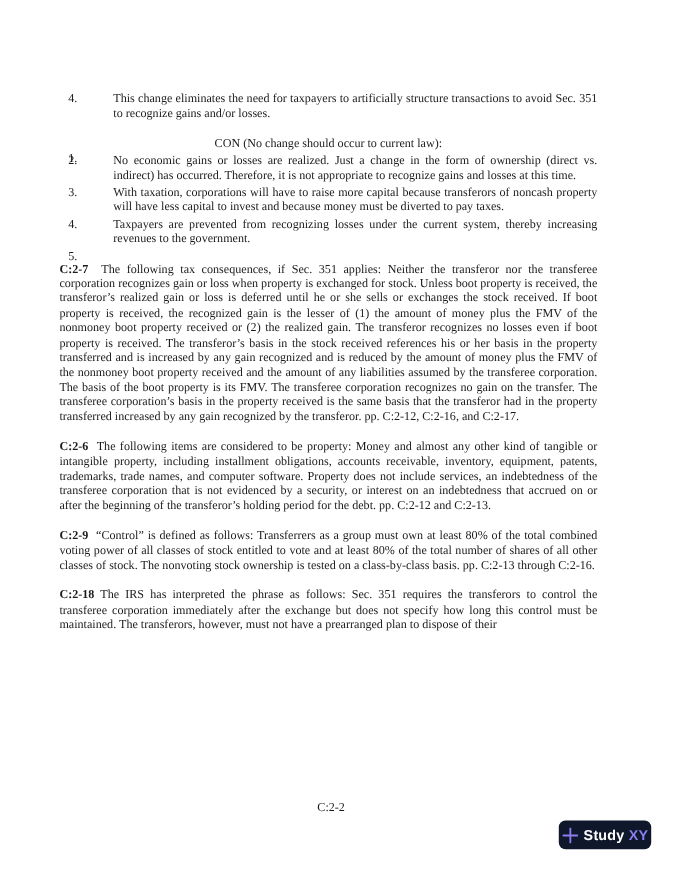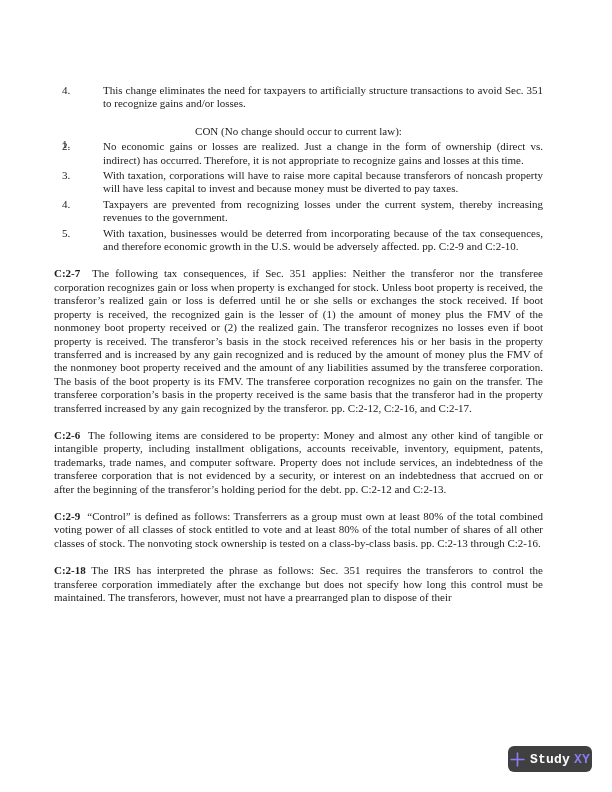--- a/index.html
+++ b/index.html
@@ -102,39 +102,39 @@
     <div class="list-item">
       <span class="num">3.</span>
       <span>With taxation, corporations will have to raise more capital because transferors of noncash property will have less capital to invest and because money must be diverted to pay taxes.</span>
     </div>
     <div class="list-item">
       <span class="num">4.</span>
       <span>Taxpayers are prevented from recognizing losses under the current system, thereby increasing revenues to the government.</span>
     </div>
     <div class="list-item">
       <span class="num">5.</span>
-      <span>With taxation, businesses would be deterred from incorporating because of the tax consequences, and therefore economic growth in the U.S. would be adversely affected.  pp. C:2-9 and C:2-10.</span>
     </div>
 
     <p class="para"><span class="label">C:2-7</span>&nbsp;
       <span>The following tax consequences, if Sec. 351 applies: Neither the transferor nor the transferee corporation recognizes gain or loss when property is exchanged for stock.  Unless boot property is received, the transferor’s realized gain or loss is deferred until he or she sells or exchanges the stock received. If boot property is received, the recognized gain is the lesser of (1) the amount of money plus the FMV of the nonmoney boot property received or (2) the realized gain.  The transferor recognizes no losses even if boot property is received.  The transferor’s basis in the stock received references his or her basis in the property transferred and is increased by any gain recognized and is reduced by the amount of money plus the FMV of the nonmoney boot property received and the amount of any liabilities assumed by the transferee corporation.  The basis of the boot property is its FMV.  The transferee corporation recognizes no gain on the transfer.  The transferee corporation’s basis in the property received is the same basis that the transferor had in the property transferred increased by any gain recognized by the transferor.  pp. C:2-12, C:2-16, and C:2-17.</span></p>
 
     <p class="para"><span class="label">C:2-6</span>&nbsp;
       <span>The following items are considered to be property: Money and almost any other kind of tangible or intangible property, including installment obligations, accounts receivable, inventory, equipment, patents, trademarks, trade names, and computer software.  Property does not include services, an indebtedness of the transferee corporation that is not evidenced by a security, or interest on an indebtedness that accrued on or after the beginning of the transferor’s holding period for the debt.  pp. C:2-12 and C:2-13.</span></p>
 
     <p class="para"><span class="label">C:2-9</span>&nbsp;
       <span>“Control” is defined as follows: Transferrers as a group must own at least 80% of the total combined voting power of all classes of stock entitled to vote and at least 80% of the total number of shares of all other classes of stock.  The nonvoting stock ownership is tested on a class-by-class basis.  pp. C:2-13 through C:2-16.</span></p>
 
     <p class="para"><span class="label">C:2-18</span>
       <span>The IRS has interpreted the phrase as follows: Sec. 351 requires the transferors to control the transferee corporation immediately after the exchange but does not specify how long this control must be maintained.  The transferors, however, must not have a prearranged plan to dispose of their</span></p>
 
   </div>
 
+  <div class="footer-pagenum">C:2-2</div>
 
-  <div class="badge" style="background: #404040; color: rgb(255, 255, 255); font-family: Liberation Mono, monospace;">
+  <div class="badge" style="background: #0f172a; color: rgb(255, 255, 255);">
     <span class="plus" style="color: rgb(139, 124, 240);">
       <svg width="15" height="15" viewBox="0 0 15 15" aria-hidden="true">
         <path d="M7.5 1.2 V13.8 M1.2 7.5 H13.8" stroke="currentColor" stroke-width="1.7" fill="none" stroke-linecap="round"></path>
       </svg>
     </span>
     <span>Study</span>
       <span class="accent" style="color: rgb(139, 124, 240);">XY</span>
   </div>
 
 </div>

